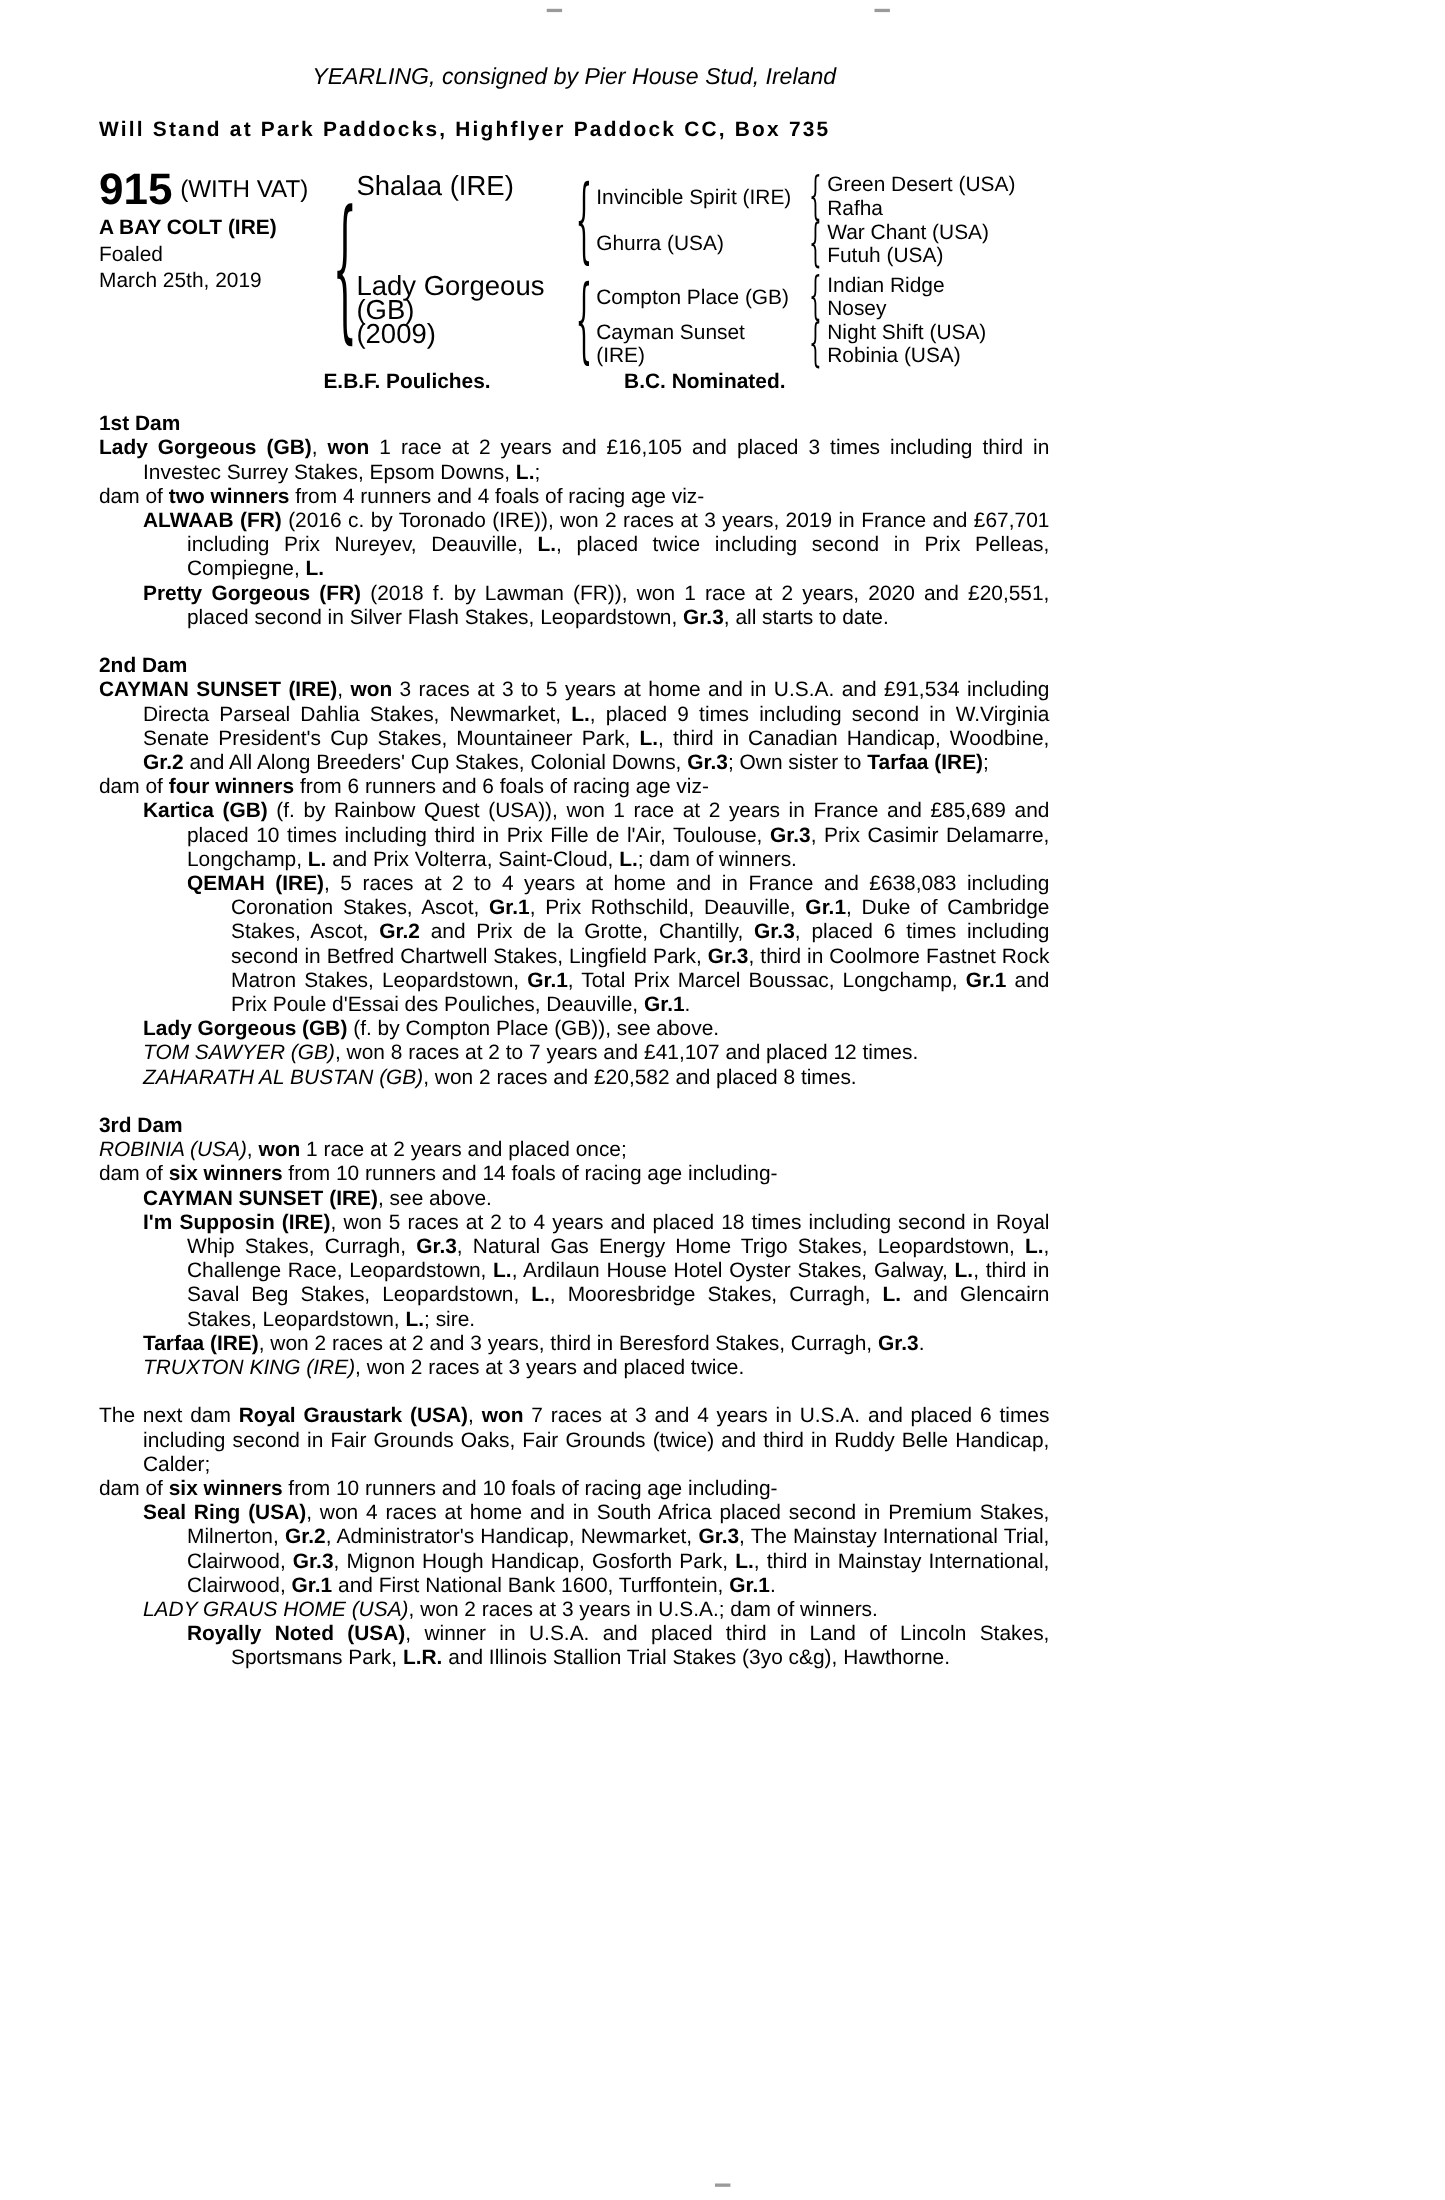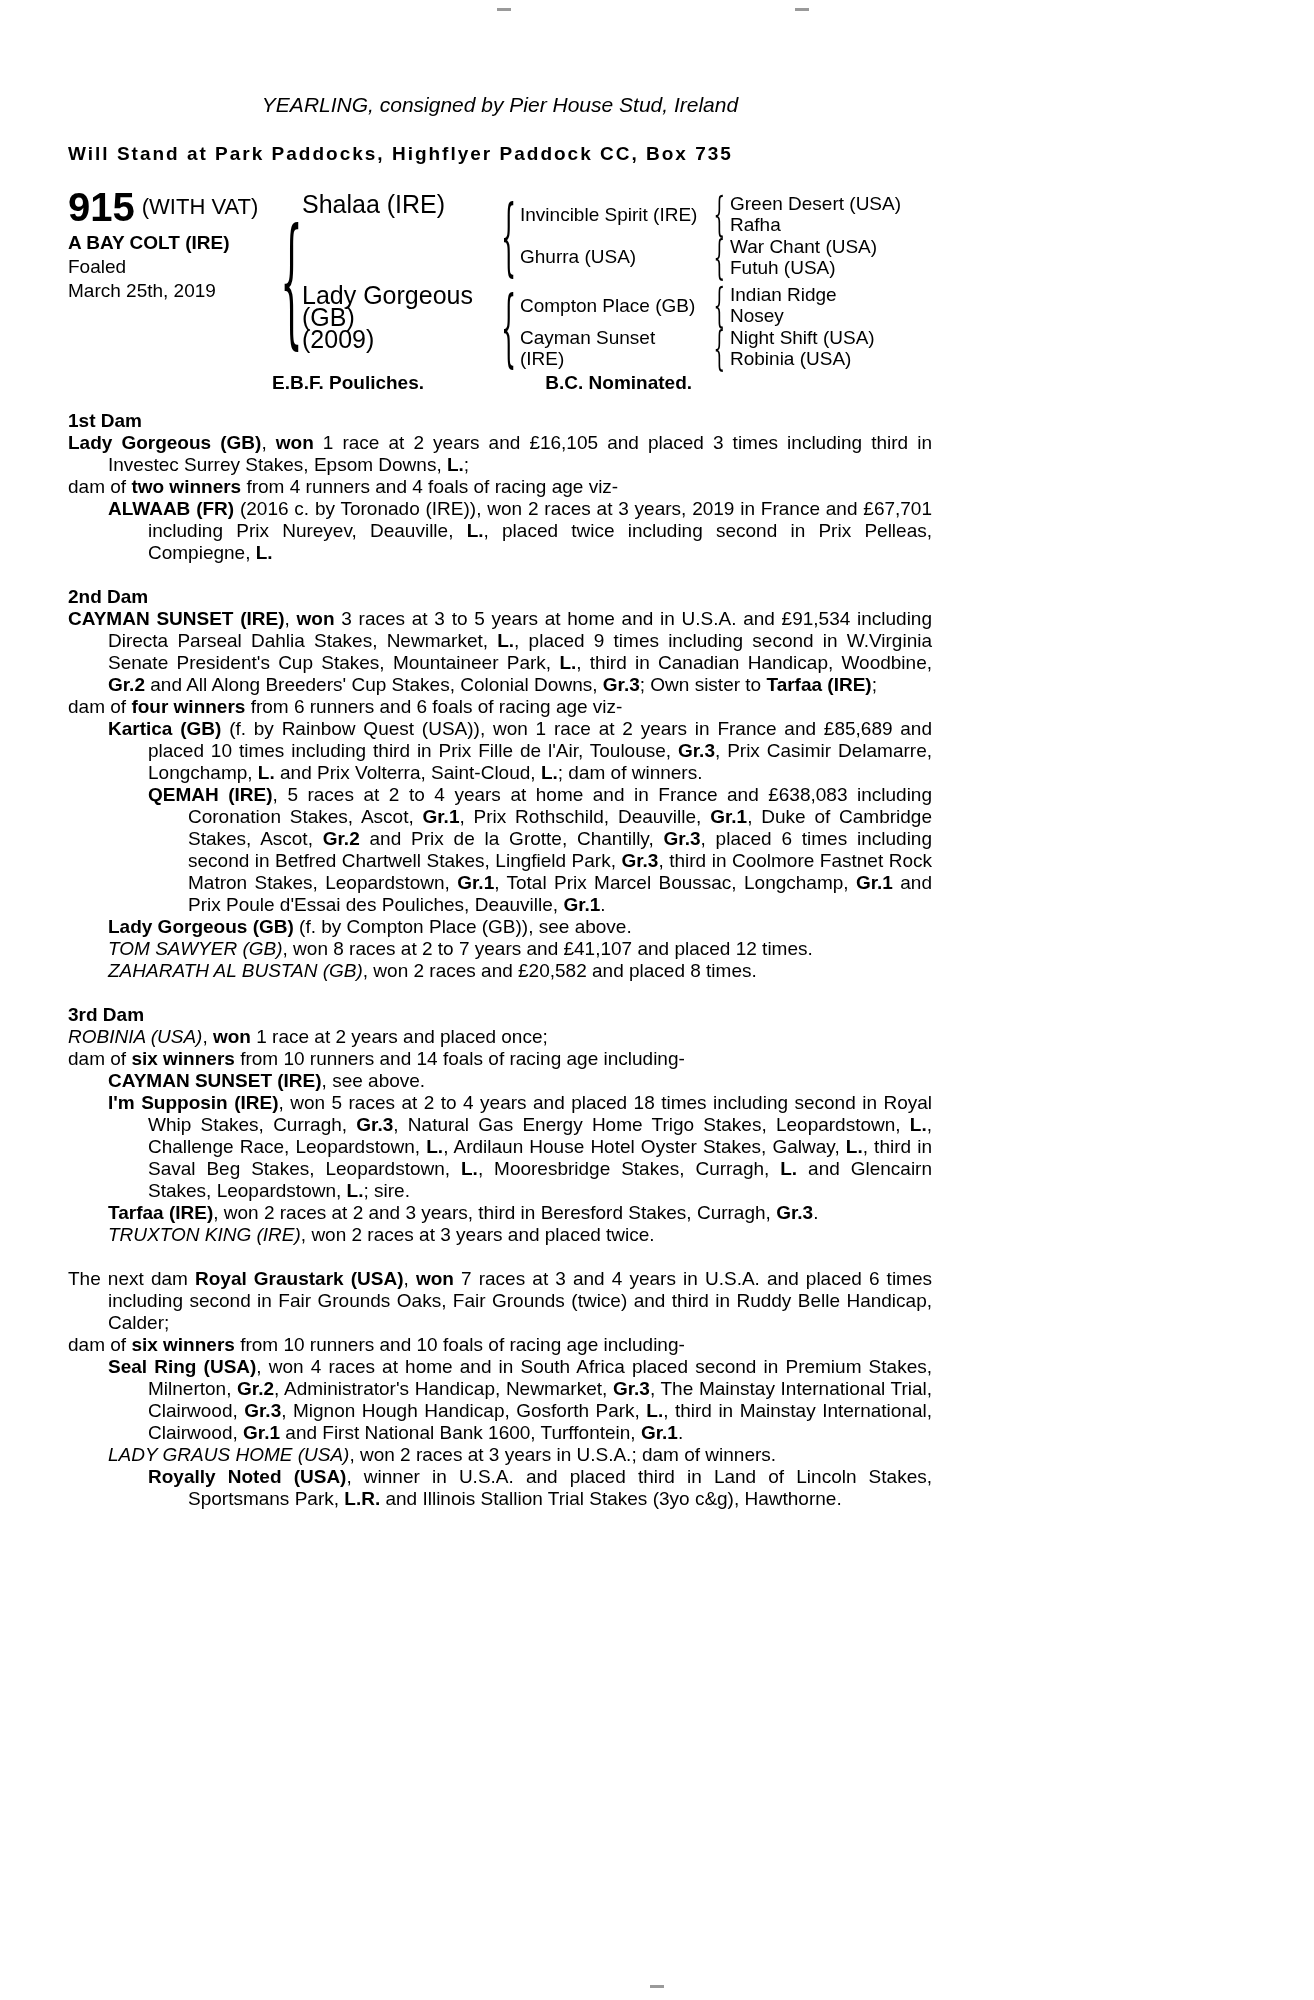--- a/index.html
+++ b/index.html
@@ -6,21 +6,21 @@
   html, body { background:#ffffff; }
   body {
     width:1314px; height:2000px; position:relative;
     font-family:"Liberation Sans", sans-serif; color:#000;
   }
   .crop-mark { position:absolute; background:#9a9a9a; }
   .cm1 { left:497px; top:8px;  width:14px; height:3px; }
   .cm2 { left:795px; top:8px;  width:14px; height:3px; }
   .cm3 { left:650px; top:1985px; width:14px; height:3px; }
 
-  .content { position:absolute; left:68px; top:0; width:864px;margin-top:35px; }
+  .content { position:absolute; left:90px; top:0; width:864px; }
 
   .title { margin-top:58px; text-align:center; font-style:italic; font-size:21px; }
   .stand-line { margin-top:26px; font-weight:bold; font-size:19px; letter-spacing:2px; }
 
   .lot-block { display:flex; margin-top:30px; }
   .lot-left { width:212px; flex:none; font-size:19px; line-height:24px; }
   .lot-number-row { display:flex; align-items:flex-end; gap:7px; }
   .lot-num { font-size:40px; font-weight:bold; }
   .vat { font-size:22px; }
   .colt-desc { font-weight:bold; margin-top:12px; }
@@ -174,20 +174,21 @@
       <span class="nom bc">B.C. Nominated.</span>
     </div>
 
     <div class="sections">
 
       <div class="section">
         <div class="sec-heading">1st Dam</div>
         <p class="para lvl0"><span class="b">Lady Gorgeous (GB)</span><span>, </span><span class="b">won</span><span> 1 race at 2 years and £16,105 and placed 3 times including third in Investec Surrey Stakes, Epsom Downs, </span><span class="b">L.</span><span>;</span></p>
         <p class="para lvl0"><span>dam of </span><span class="b">two winners</span><span> from 4 runners and 4 foals of racing age viz-</span></p>
         <p class="para lvl1"><span class="b">ALWAAB (FR)</span><span> (2016 c. by Toronado (IRE)), won 2 races at 3 years, 2019 in France and £67,701 including Prix Nureyev, Deauville, </span><span class="b">L.</span><span>, placed twice including second in Prix Pelleas, Compiegne, </span><span class="b">L.</span></p>
+        <p class="para lvl1"><span class="b">Pretty Gorgeous (FR)</span><span> (2018 f. by Lawman (FR)), won 1 race at 2 years, 2020 and £20,551, placed second in Silver Flash Stakes, Leopardstown, </span><span class="b">Gr.3</span><span>, all starts to date.</span></p>
       </div>
 
       <div class="section">
         <div class="sec-heading">2nd Dam</div>
         <p class="para lvl0"><span class="b">CAYMAN SUNSET (IRE)</span><span>, </span><span class="b">won</span><span> 3 races at 3 to 5 years at home and in U.S.A. and £91,534 including Directa Parseal Dahlia Stakes, Newmarket, </span><span class="b">L.</span><span>, placed 9 times including second in W.Virginia Senate President's Cup Stakes, Mountaineer Park, </span><span class="b">L.</span><span>, third in Canadian Handicap, Woodbine, </span><span class="b">Gr.2</span><span> and All Along Breeders' Cup Stakes, Colonial Downs, </span><span class="b">Gr.3</span><span>; Own sister to </span><span class="b">Tarfaa (IRE)</span><span>;</span></p>
         <p class="para lvl0"><span>dam of </span><span class="b">four winners</span><span> from 6 runners and 6 foals of racing age viz-</span></p>
         <p class="para lvl1"><span class="b">Kartica (GB)</span><span> (f. by Rainbow Quest (USA)), won 1 race at 2 years in France and £85,689 and placed 10 times including third in Prix Fille de l'Air, Toulouse, </span><span class="b">Gr.3</span><span>, Prix Casimir Delamarre, Longchamp, </span><span class="b">L.</span><span> and Prix Volterra, Saint-Cloud, </span><span class="b">L.</span><span>; dam of winners.</span></p>
         <p class="para lvl2"><span class="b">QEMAH (IRE)</span><span>, 5 races at 2 to 4 years at home and in France and £638,083 including Coronation Stakes, Ascot, </span><span class="b">Gr.1</span><span>, Prix Rothschild, Deauville, </span><span class="b">Gr.1</span><span>, Duke of Cambridge Stakes, Ascot, </span><span class="b">Gr.2</span><span> and Prix de la Grotte, Chantilly, </span><span class="b">Gr.3</span><span>, placed 6 times including second in Betfred Chartwell Stakes, Lingfield Park, </span><span class="b">Gr.3</span><span>, third in Coolmore Fastnet Rock Matron Stakes, Leopardstown, </span><span class="b">Gr.1</span><span>, Total Prix Marcel Boussac, Longchamp, </span><span class="b">Gr.1</span><span> and Prix Poule d'Essai des Pouliches, Deauville, </span><span class="b">Gr.1</span><span>.</span></p>
         <p class="para lvl1"><span class="b">Lady Gorgeous (GB)</span><span> (f. by Compton Place (GB)), see above.</span></p>
         <p class="para lvl1"><span class="i">TOM SAWYER (GB)</span><span>, won 8 races at 2 to 7 years and £41,107 and placed 12 times.</span></p>

